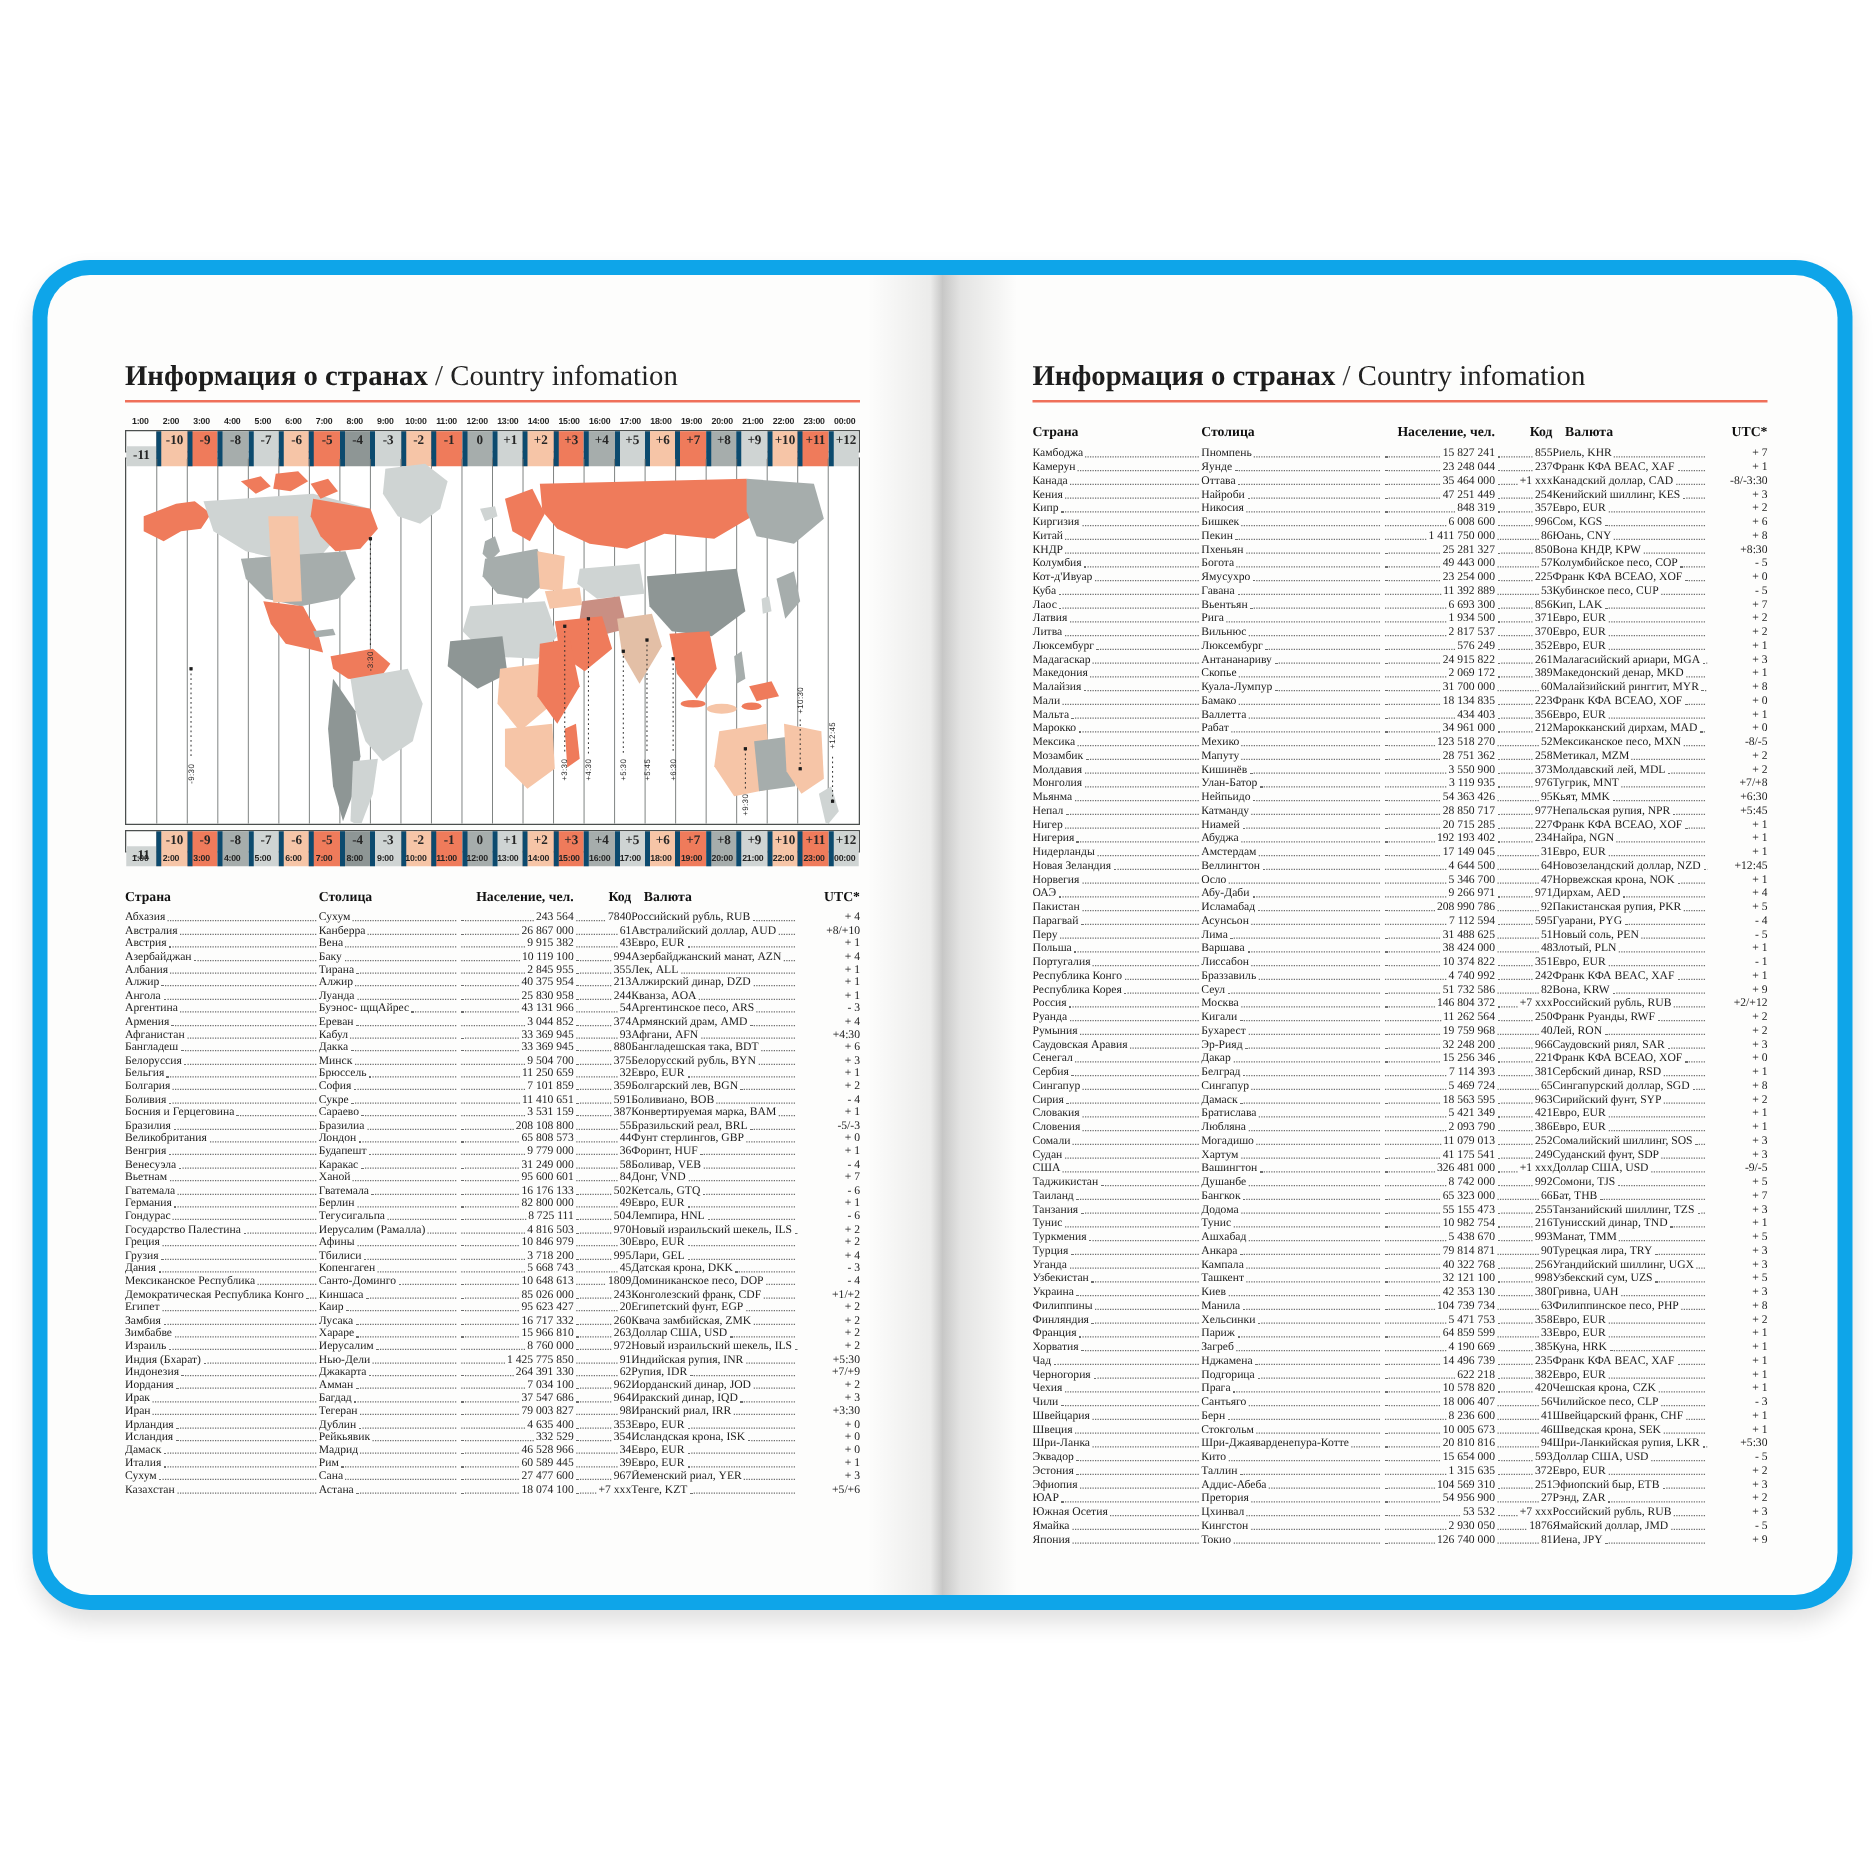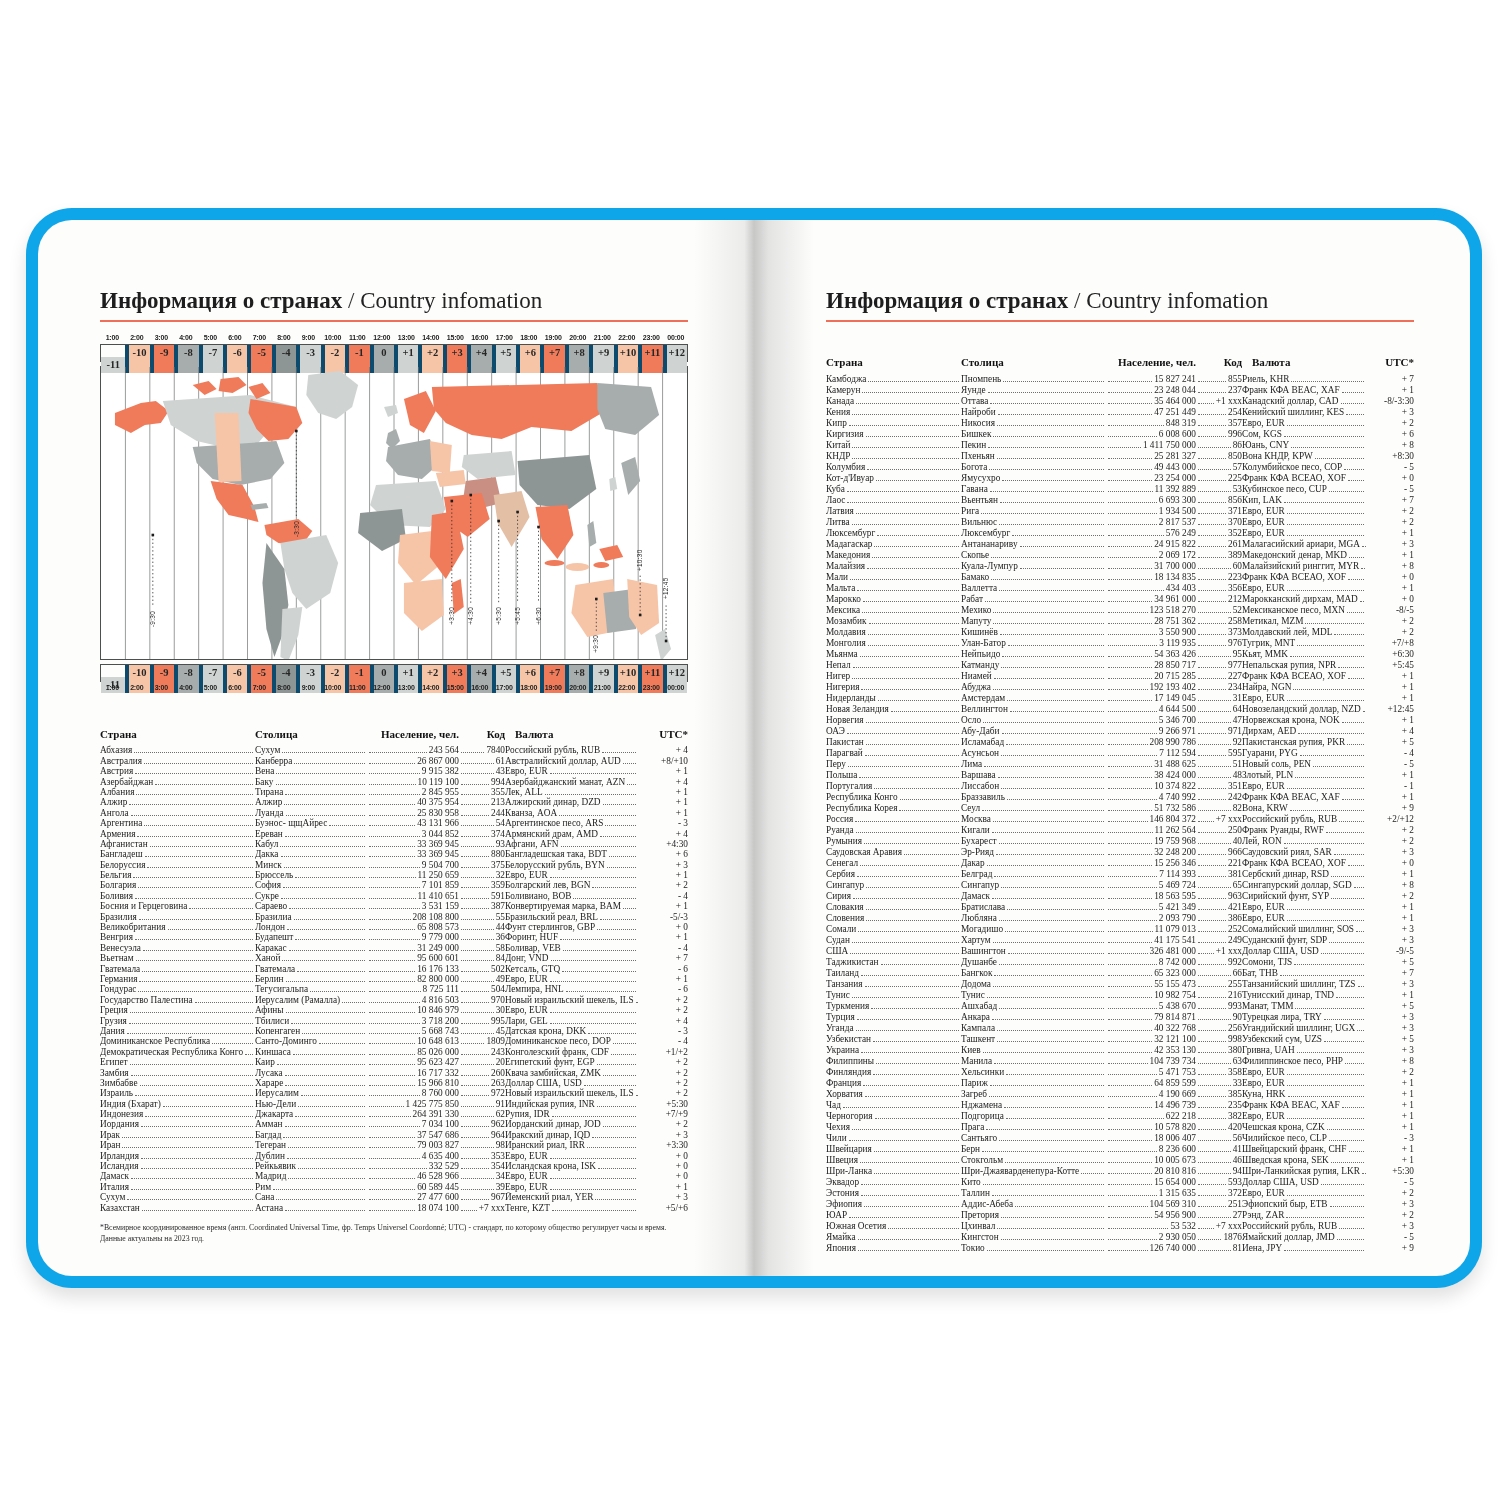--- a/index.html
+++ b/index.html
@@ -38,21 +38,21 @@
 
   .map-wrap{margin:4px 0;border:1px solid #4b4f4e;height:292px;background:#ffffff;}
   .map-wrap svg{display:block;width:100%;height:100%;}
   .zl{stroke:#6d7271;stroke-width:0.7;fill:none;}
   .m-s{fill:#ef7b5b;} .m-p{fill:#f6c5a7;} .m-g1{fill:#cfd4d3;}
   .m-g2{fill:#a6adac;} .m-g3{fill:#8e9695;} .m-r{fill:#c98f83;} .m-t{fill:#e3bfa6;}
   .co-line{stroke:#2c2c2c;stroke-width:0.8;stroke-dasharray:1.4,2.4;fill:none;}
   .co-mark{fill:#1c1c1c;}
   .co-label{font-family:"Liberation Sans",sans-serif;font-size:6.4px;fill:#2a2a2a;letter-spacing:0.3px;}
 
-  .ctable{margin-top:28px;}
+  .ctable{margin-top:12px;}
   .trow{display:flex;align-items:flex-end;height:10.4px;font-size:9.3px;color:#1c1c1c;}
   .rt .trow{height:11px;}
   .thead{display:flex;align-items:flex-end;height:18px;margin-bottom:5px;
          font-size:11px;font-weight:bold;color:#111;}
   .cell{display:flex;align-items:flex-end;overflow:hidden;box-sizing:border-box;}
   .txt{white-space:nowrap;}
   .lead{flex:1 1 4px;min-width:4px;border-bottom:1px dotted #6e6e6e;margin:0 2px 2px 2px;}
   .c1{width:155px;} .c2{width:112px;} .c3{width:92px;} .c4{width:46px;}
   .c5{flex:1;} .c6{width:50px;justify-content:flex-end;}
   .rt .c1{width:135px;} .rt .c2{width:145px;} .rt .c3{width:90px;}
@@ -1009,21 +1009,21 @@
                 <span class="cell c5">
                   <span class="txt">Датская крона, DKK</span>
                   <span class="lead"></span>
                 </span>
                 <span class="cell c6">
                   <span class="txt">- 3</span>
                 </span>
               </div>
               <div class="trow">
                 <span class="cell c1">
-                  <span class="txt">Доминиканское Республика</span>
+                  <span class="txt">Мексиканское Республика</span>
                   <span class="lead"></span>
                 </span>
                 <span class="cell c2">
                   <span class="txt">Санто-Доминго</span>
                   <span class="lead"></span>
                 </span>
                 <span class="cell c3">
                   <span class="lead"></span>
                   <span class="txt">10 648 613</span>
                 </span>
@@ -1434,24 +1434,20 @@
                 <span class="cell c5">
                   <span class="txt">Тенге, KZT</span>
                   <span class="lead"></span>
                 </span>
                 <span class="cell c6">
                   <span class="txt">+5/+6</span>
                 </span>
               </div>
             </div>
 
-          <div class="footnote">
-            <div>*Всемирное координированное время (англ. Coordinated Universal Time, фр. Temps Universel Coordonné; UTC) - стандарт, по которому общество регулирует часы и время.</div>
-            <div>Данные актуальны на 2023 год.</div>
-          </div>
         </div>
       </div>
 
       <div class="page right">
         <div class="content">
           <h1 class="title"><span class="t-ru">Информация о странах</span><span class="t-sep"> / </span><span class="t-en">Country infomation</span></h1>
           <div class="rule"></div>
 
           <div class="ctable rt" id="rightTable">
             <div class="thead">

